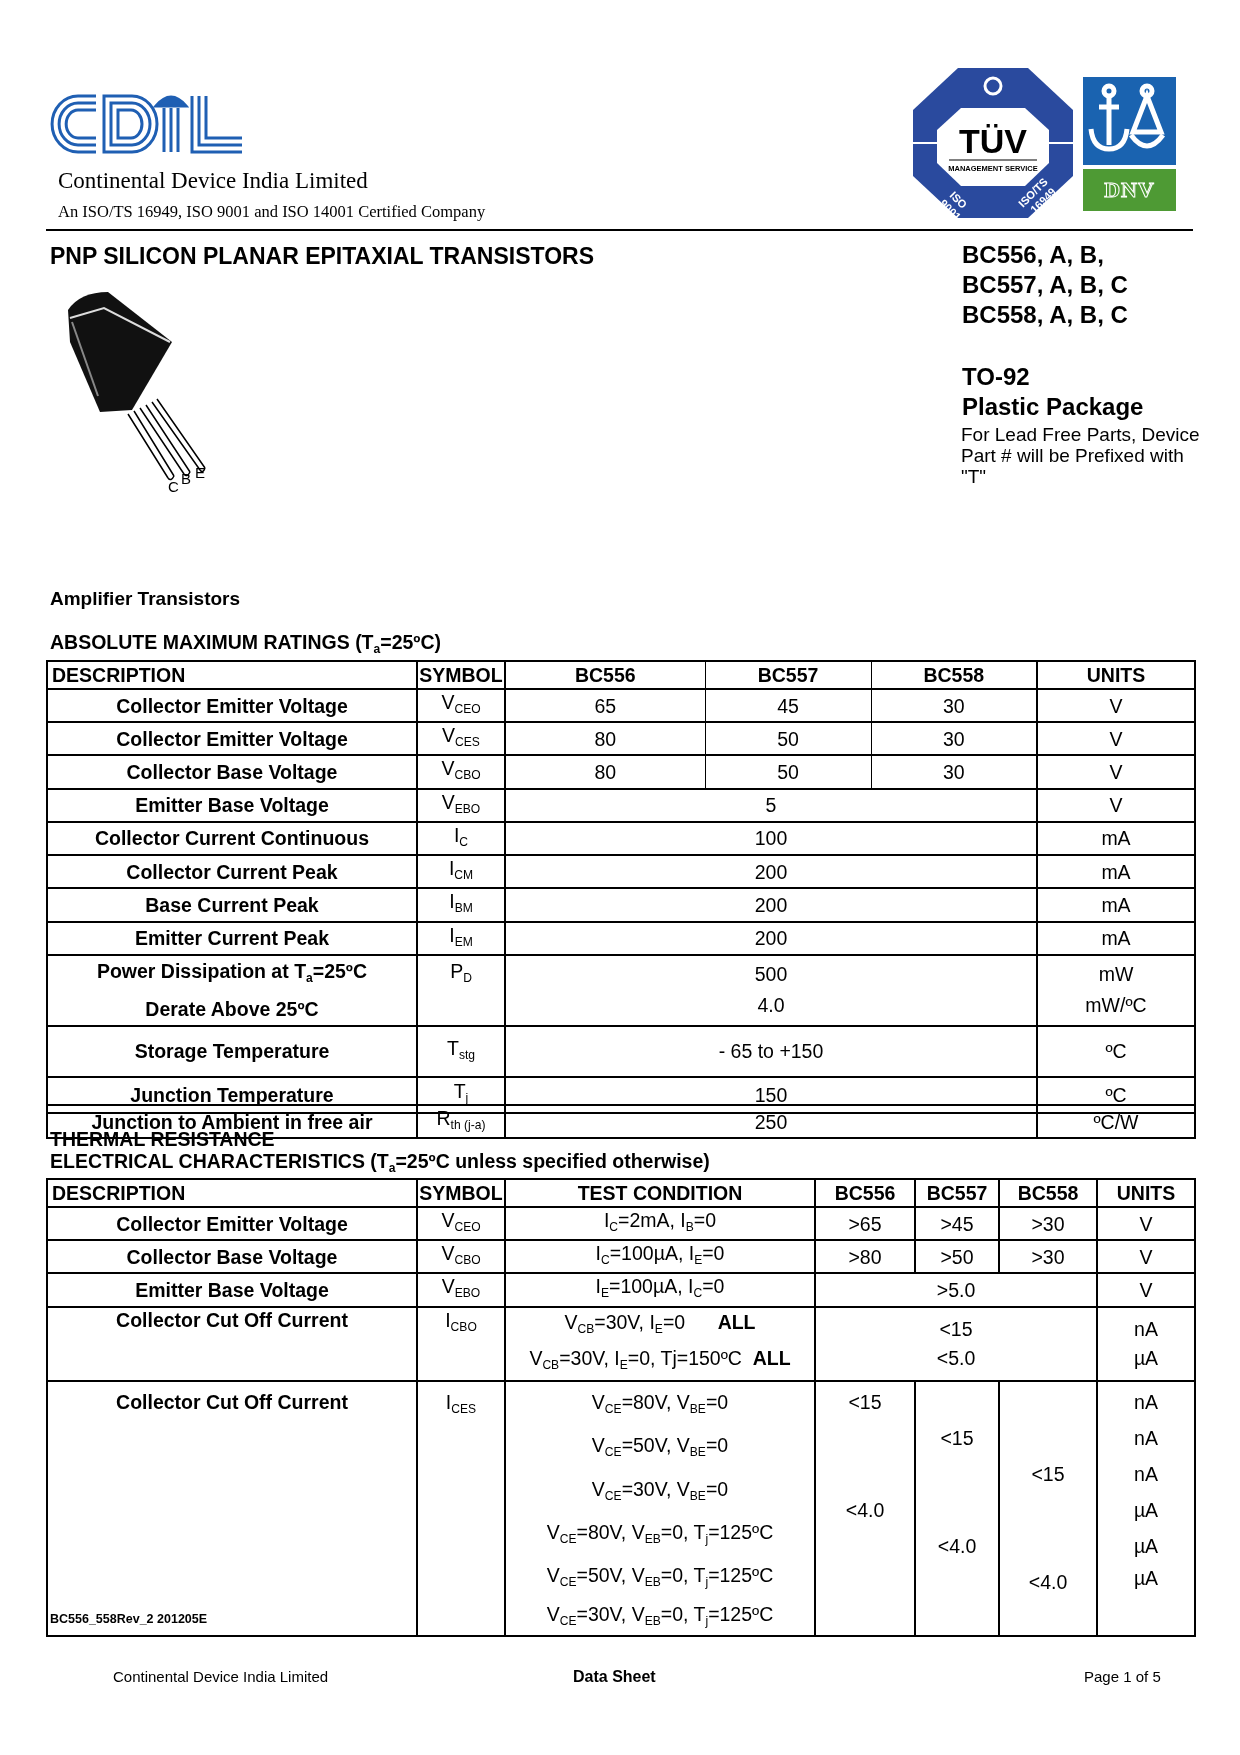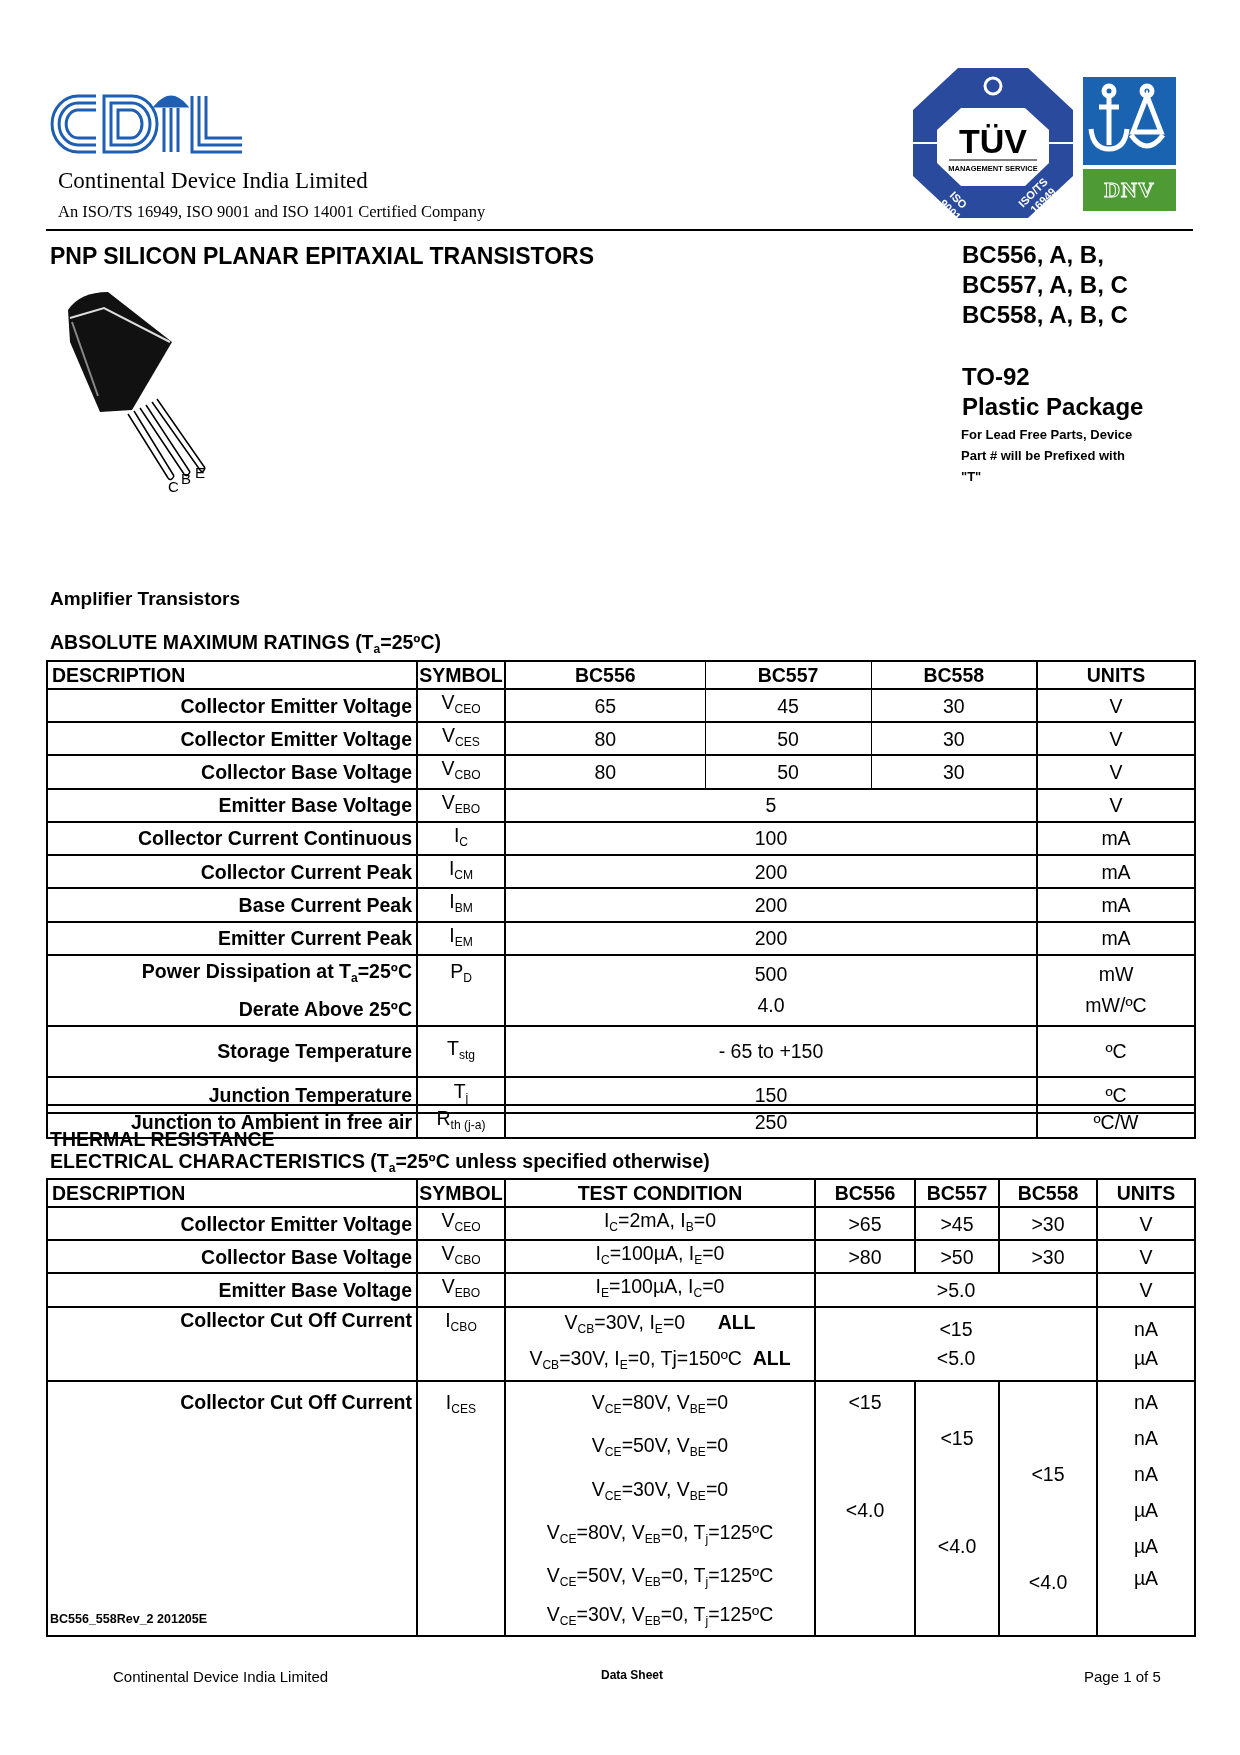--- a/index.html
+++ b/index.html
@@ -14,40 +14,40 @@
   #tuv { left: 913px; top: 68px; width: 160px; height: 150px; }
   #iso-label { left: 1100px; top: 60px; font-size: 15px; margin-top: 24px; }
   #dnv-top { left: 1083px; top: 77px; width: 93px; height: 88px; background: #1a63b0; }
   #dnv-bot { left: 1083px; top: 169px; width: 93px; height: 42px; background: #4e9a34; display:flex; align-items:center; justify-content:center; color:#fff; font-weight:bold; font-size:22px; letter-spacing:1px; font-family: "Liberation Serif", serif; -webkit-text-stroke: 1px #fff; color: #4e9a34; }
   #header-rule { left: 46px; top: 229px; width: 1147px; height: 2px; background: #000; }
 
   
   #main-title { left: 50px; top: 243px; font-size: 23px; font-weight: bold; }
   #part-list { left: 962px; top: 240px; font-size: 24px; font-weight: bold; line-height: 30px; }
   #pkg { left: 962px; top: 362px; font-size: 24px; font-weight: bold; line-height: 30px; }
-  #leadfree { left: 961px; top: 424px; font-size: 13px; font-weight: bold; line-height: 21px; }
+  #leadfree { left: 961px; top: 424px; font-size: 19px; font-weight: normal; line-height: 21px; }
   #transistor { left: 60px; top: 280px; width: 170px; height: 220px; }
 
   #amp { left: 50px; top: 588px; font-size: 19px; font-weight: bold; }
 
   .sec-title { font-size: 19.5px; font-weight: bold; }
   .sub { font-size: 0.62em; vertical-align: -0.35em; }
 
   table.grid { position: absolute; border-collapse: collapse; table-layout: fixed; }
   table.grid td { border: 2px solid #000; padding: 0 4px; font-size: 19.5px; height: 26px; line-height: 24px; white-space: nowrap; }
-  table.grid td.desc { font-weight: bold; text-align: right; }
+  table.grid td.desc { font-weight: bold; text-align: center; }
   table.grid td.c { text-align: center; }
   table.grid td.thin-l { border-left-width: 1px; }
   table.grid td.thin-r { border-right-width: 1px; }
   table.grid tr.hdr td { font-weight: bold; text-align: center; }
   table.grid tr.hdr td.desc { text-align: left; margin-top: 11px; }
 
   #footer-rev { left: 50px; top: 1612px; font-size: 12.5px; font-weight: bold; }
   #footer-left { left: 113px; top: 1668px; font-size: 15px; }
-  #footer-mid { left: 601px; top: 1668px; font-size: 12px; font-weight: bold; }
+  #footer-mid { left: 573px; top: 1668px; font-size: 16px; font-weight: bold; }
   #footer-right { left: 1084px; top: 1668px; font-size: 15px; }
 </style>
 </head>
 <body>
 
 <svg id="logo-svg" class="abs" viewBox="0 0 195 68">
   <g fill="none" stroke="#1f5fb3" stroke-width="3">
 
     <path d="M46 6 H28 A25 27 0 0 0 28 62 H46"></path>
     <path d="M46 13 H28 A18 20 0 0 0 28 55 H46"></path>

